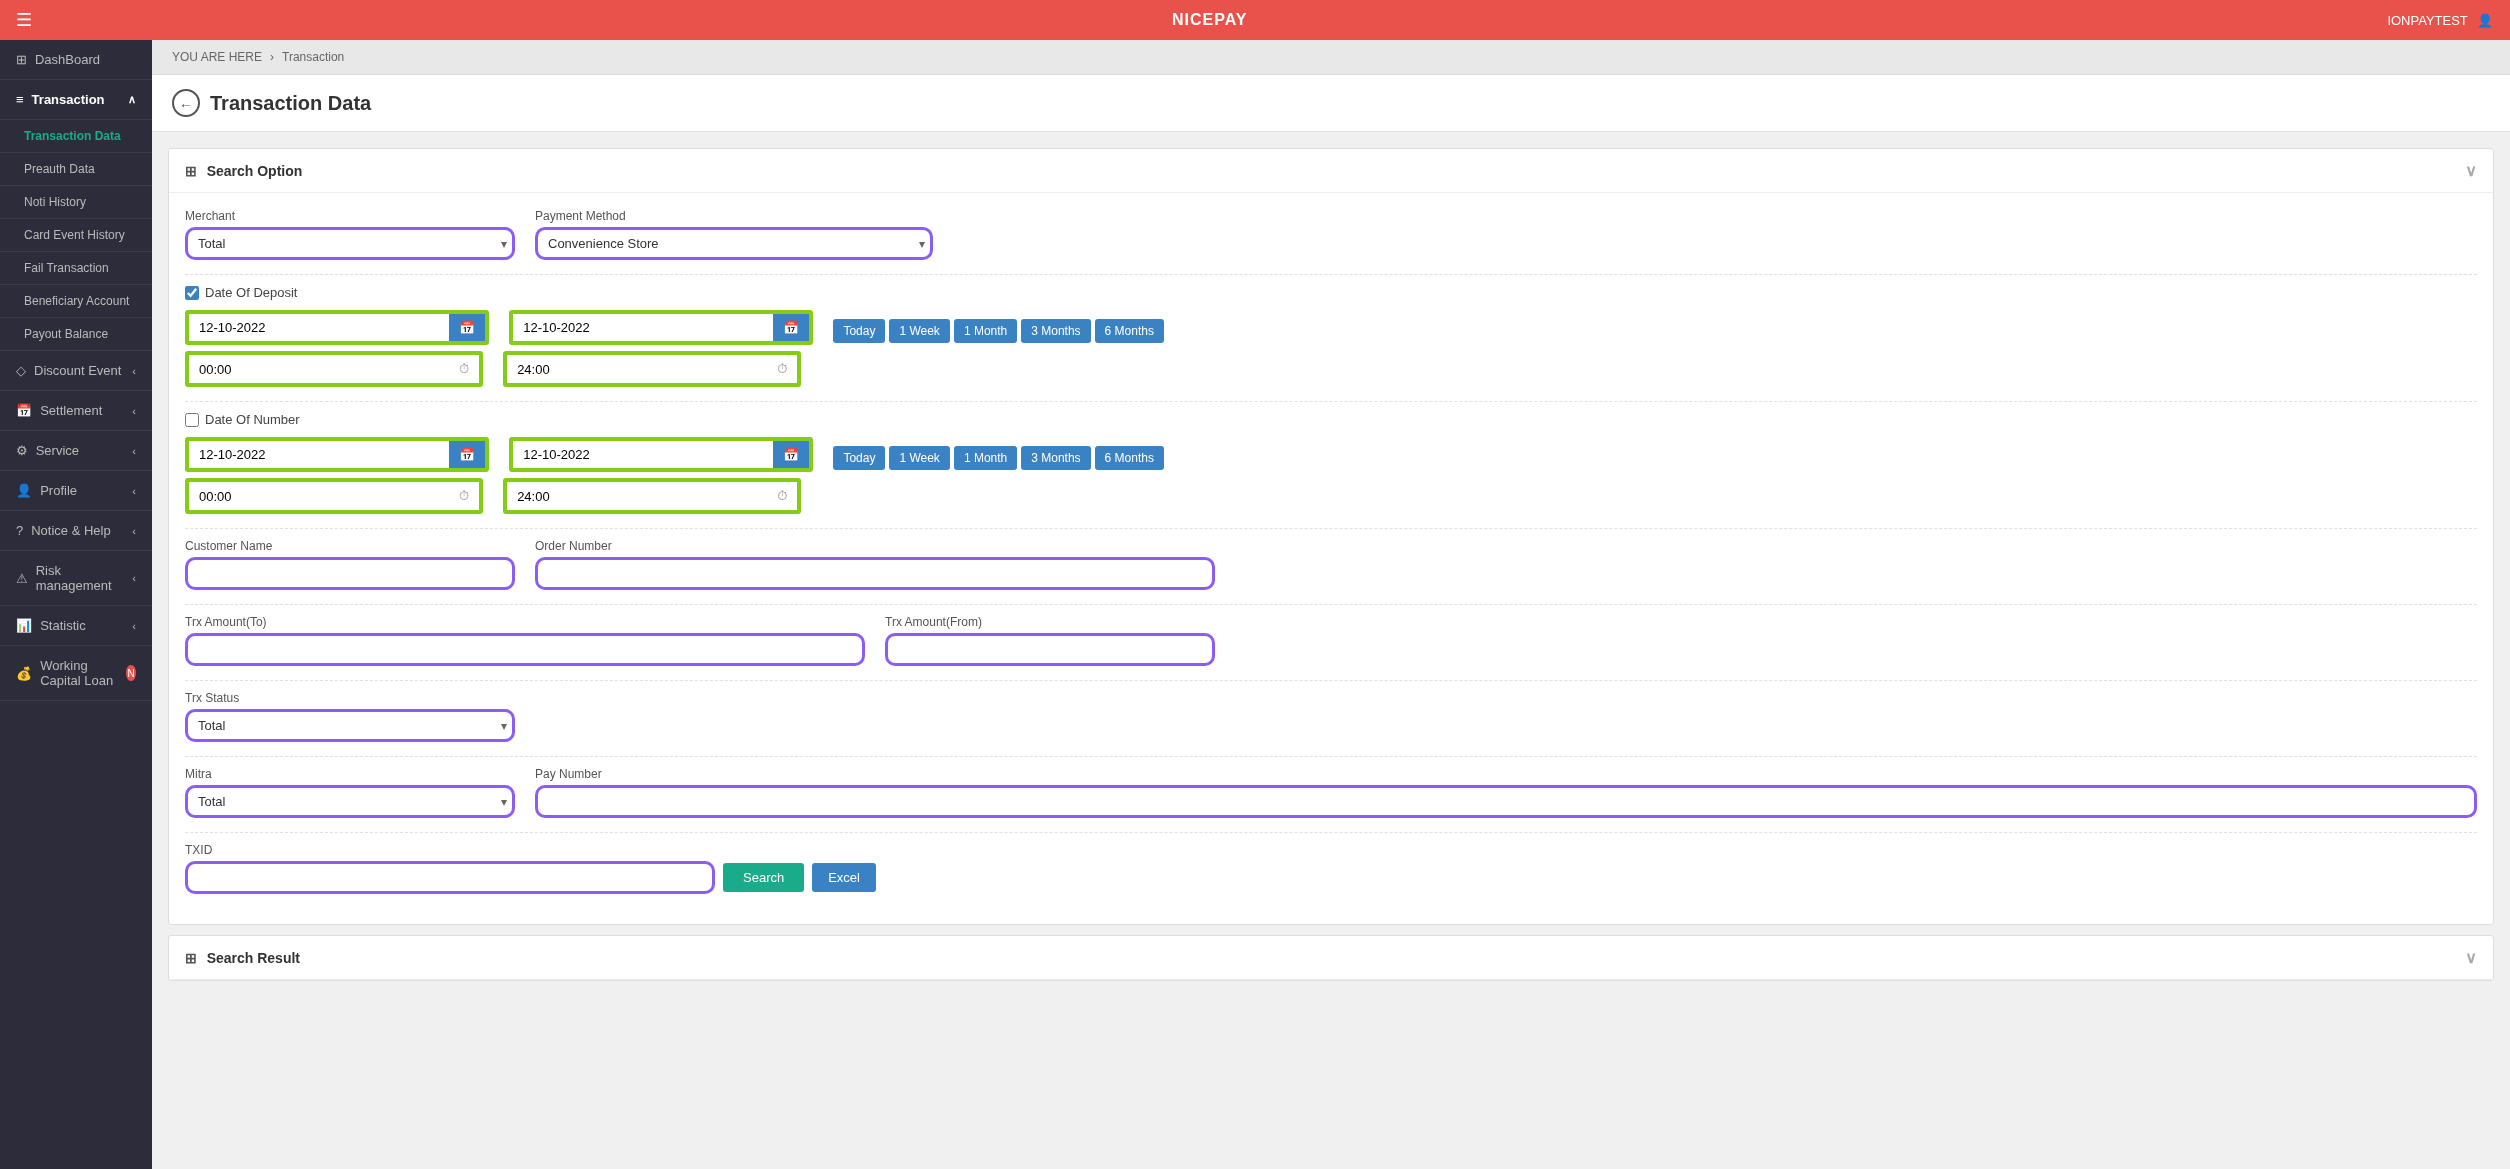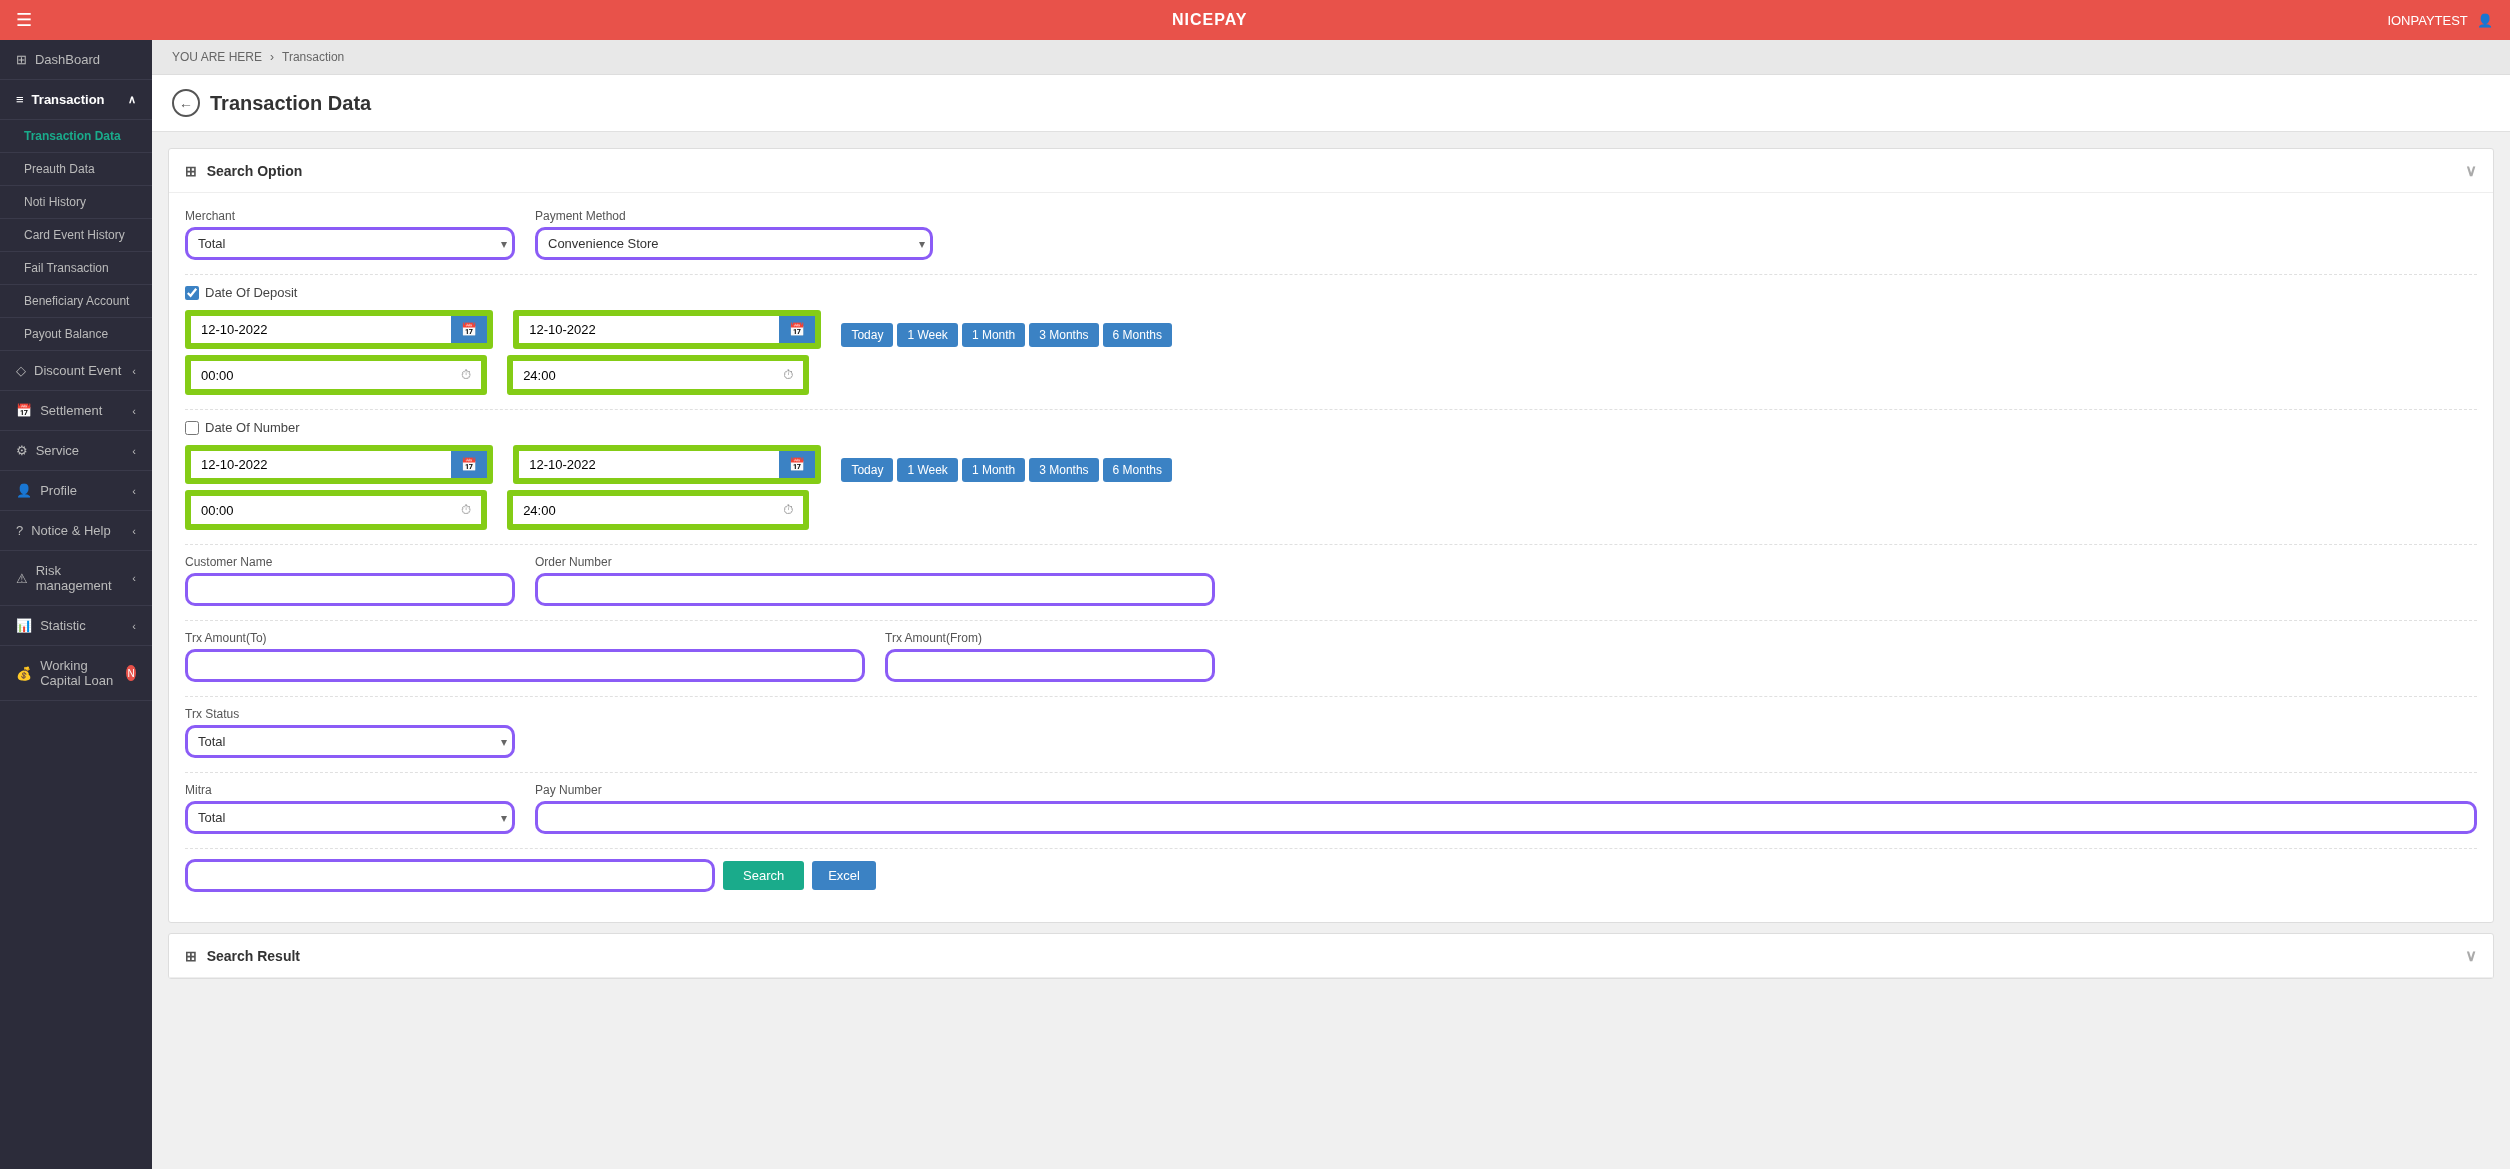--- a/index.html
+++ b/index.html
@@ -172,21 +172,21 @@
       background: white;
     }
     select.form-control { cursor: pointer; appearance: none; padding-right: 28px; background-image: none; }
     .select-wrapper { position: relative; display: inline-block; }
     .select-wrapper::after { content: '▾'; position: absolute; right: 8px; top: 50%; transform: translateY(-50%); pointer-events: none; color: #666; font-size: 12px; }
 
     
     .input-with-btn {
       display: flex;
       align-items: center;
-      border: 6px solid #84cc16;
+      border: 4px solid #84cc16;
       border-radius: 3px;
       overflow: hidden;
     }
     .input-with-btn input {
       border: none;
       padding: 6px 10px;
       font-size: 13px;
       outline: none;
       flex: 1;
     }
@@ -535,20 +535,21 @@
           <div class="form-group" style="flex:1;">
             <label>Pay Number</label>
             <input type="text" class="form-control" style="width: 100%;">
           </div>
         </div>
 
         <hr class="form-separator">
 
         <div class="form-row">
           <div class="form-group" style="flex:1;">
+            <label>TXID</label>
             <div style="display:flex;gap:8px;align-items:center;">
               <input type="text" class="form-control" style="width: 530px;">
               <button class="btn-search">Search</button>
               <button class="btn-excel">Excel</button>
             </div>
           </div>
         </div>
       </div>
     </div>
 

